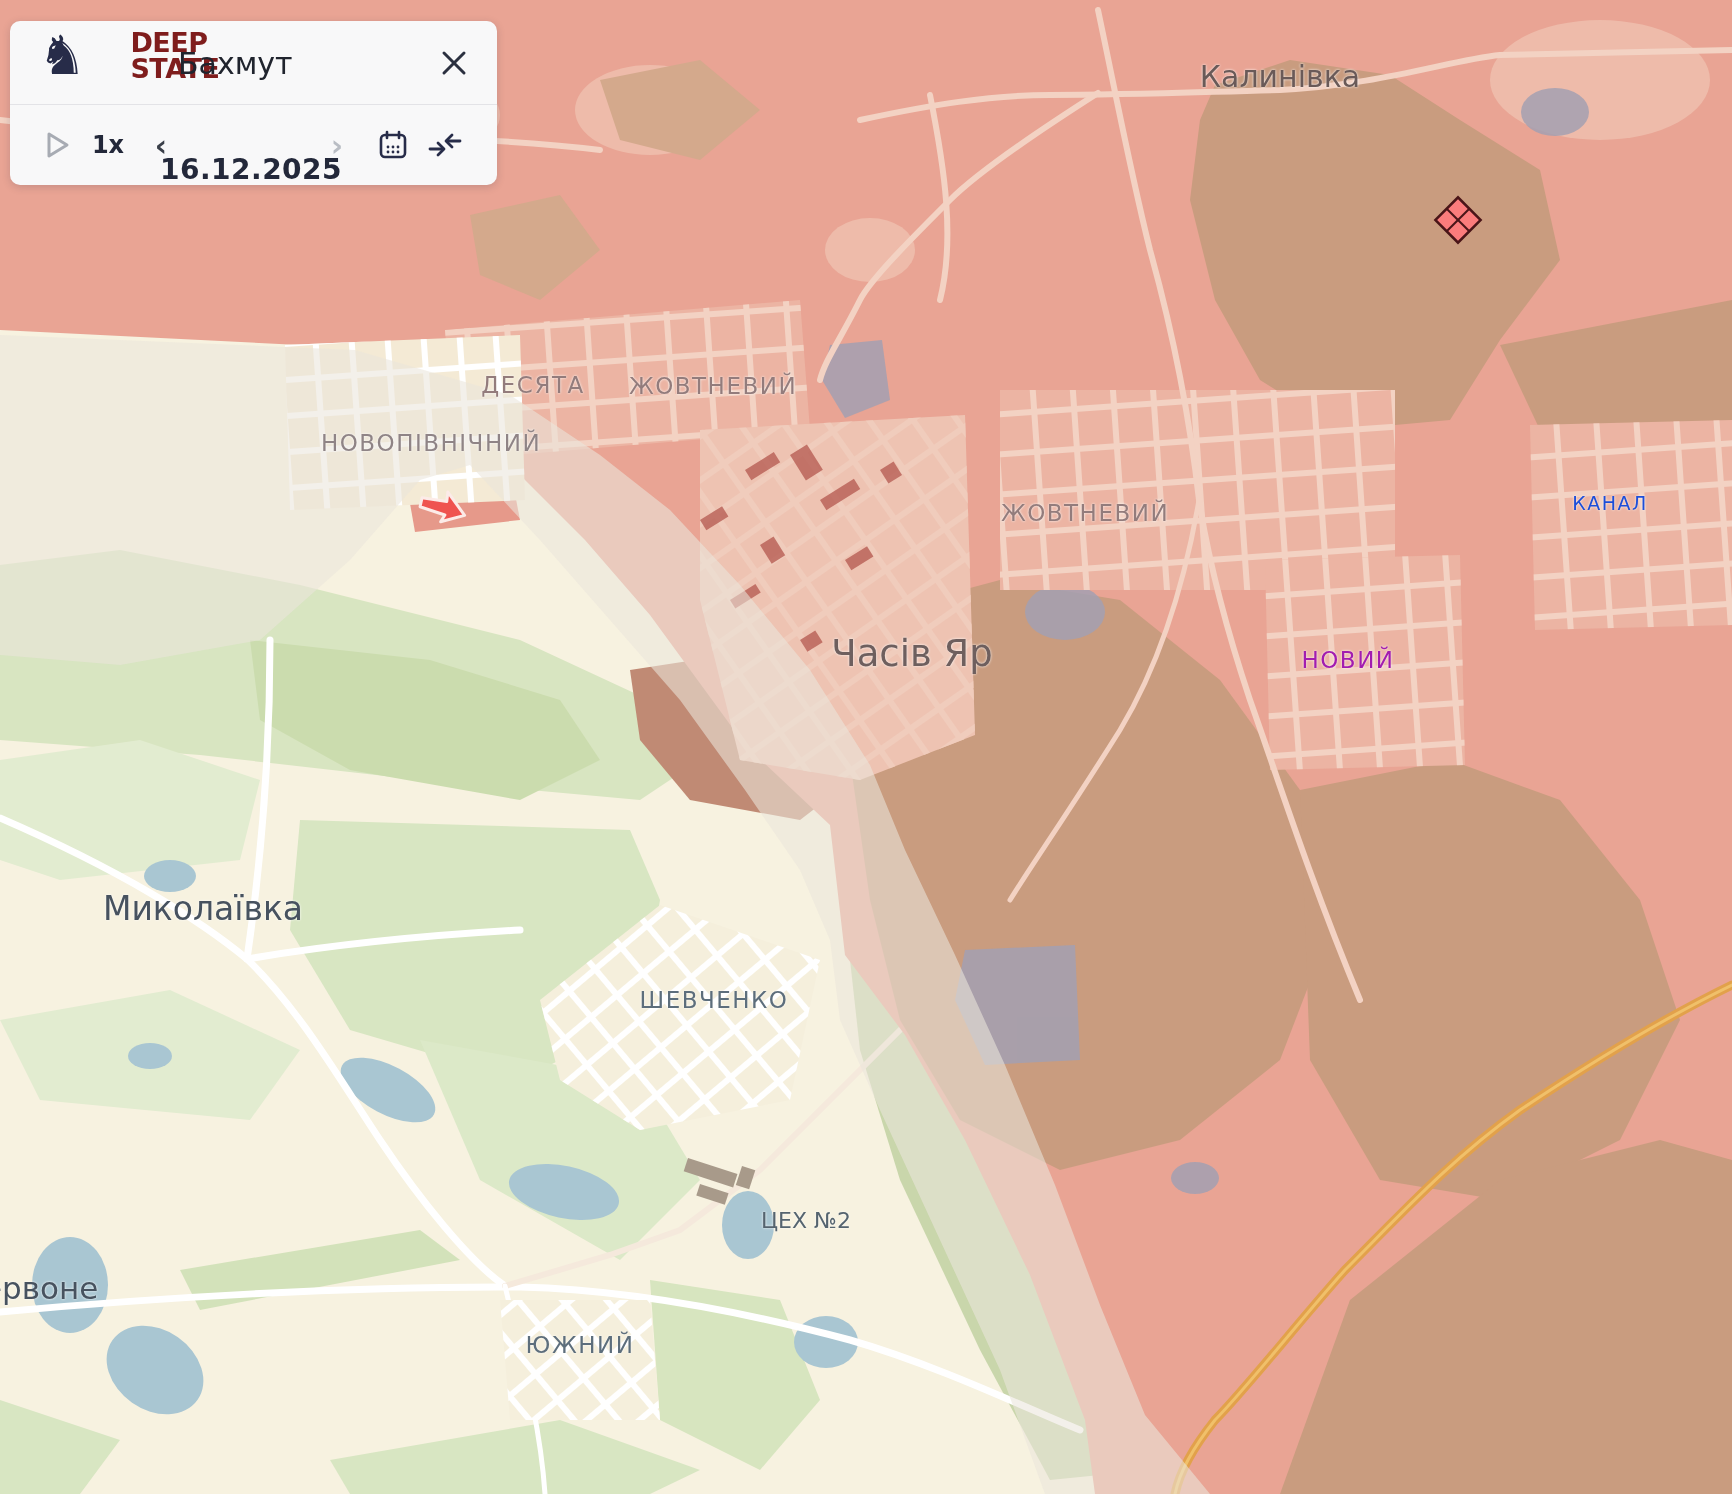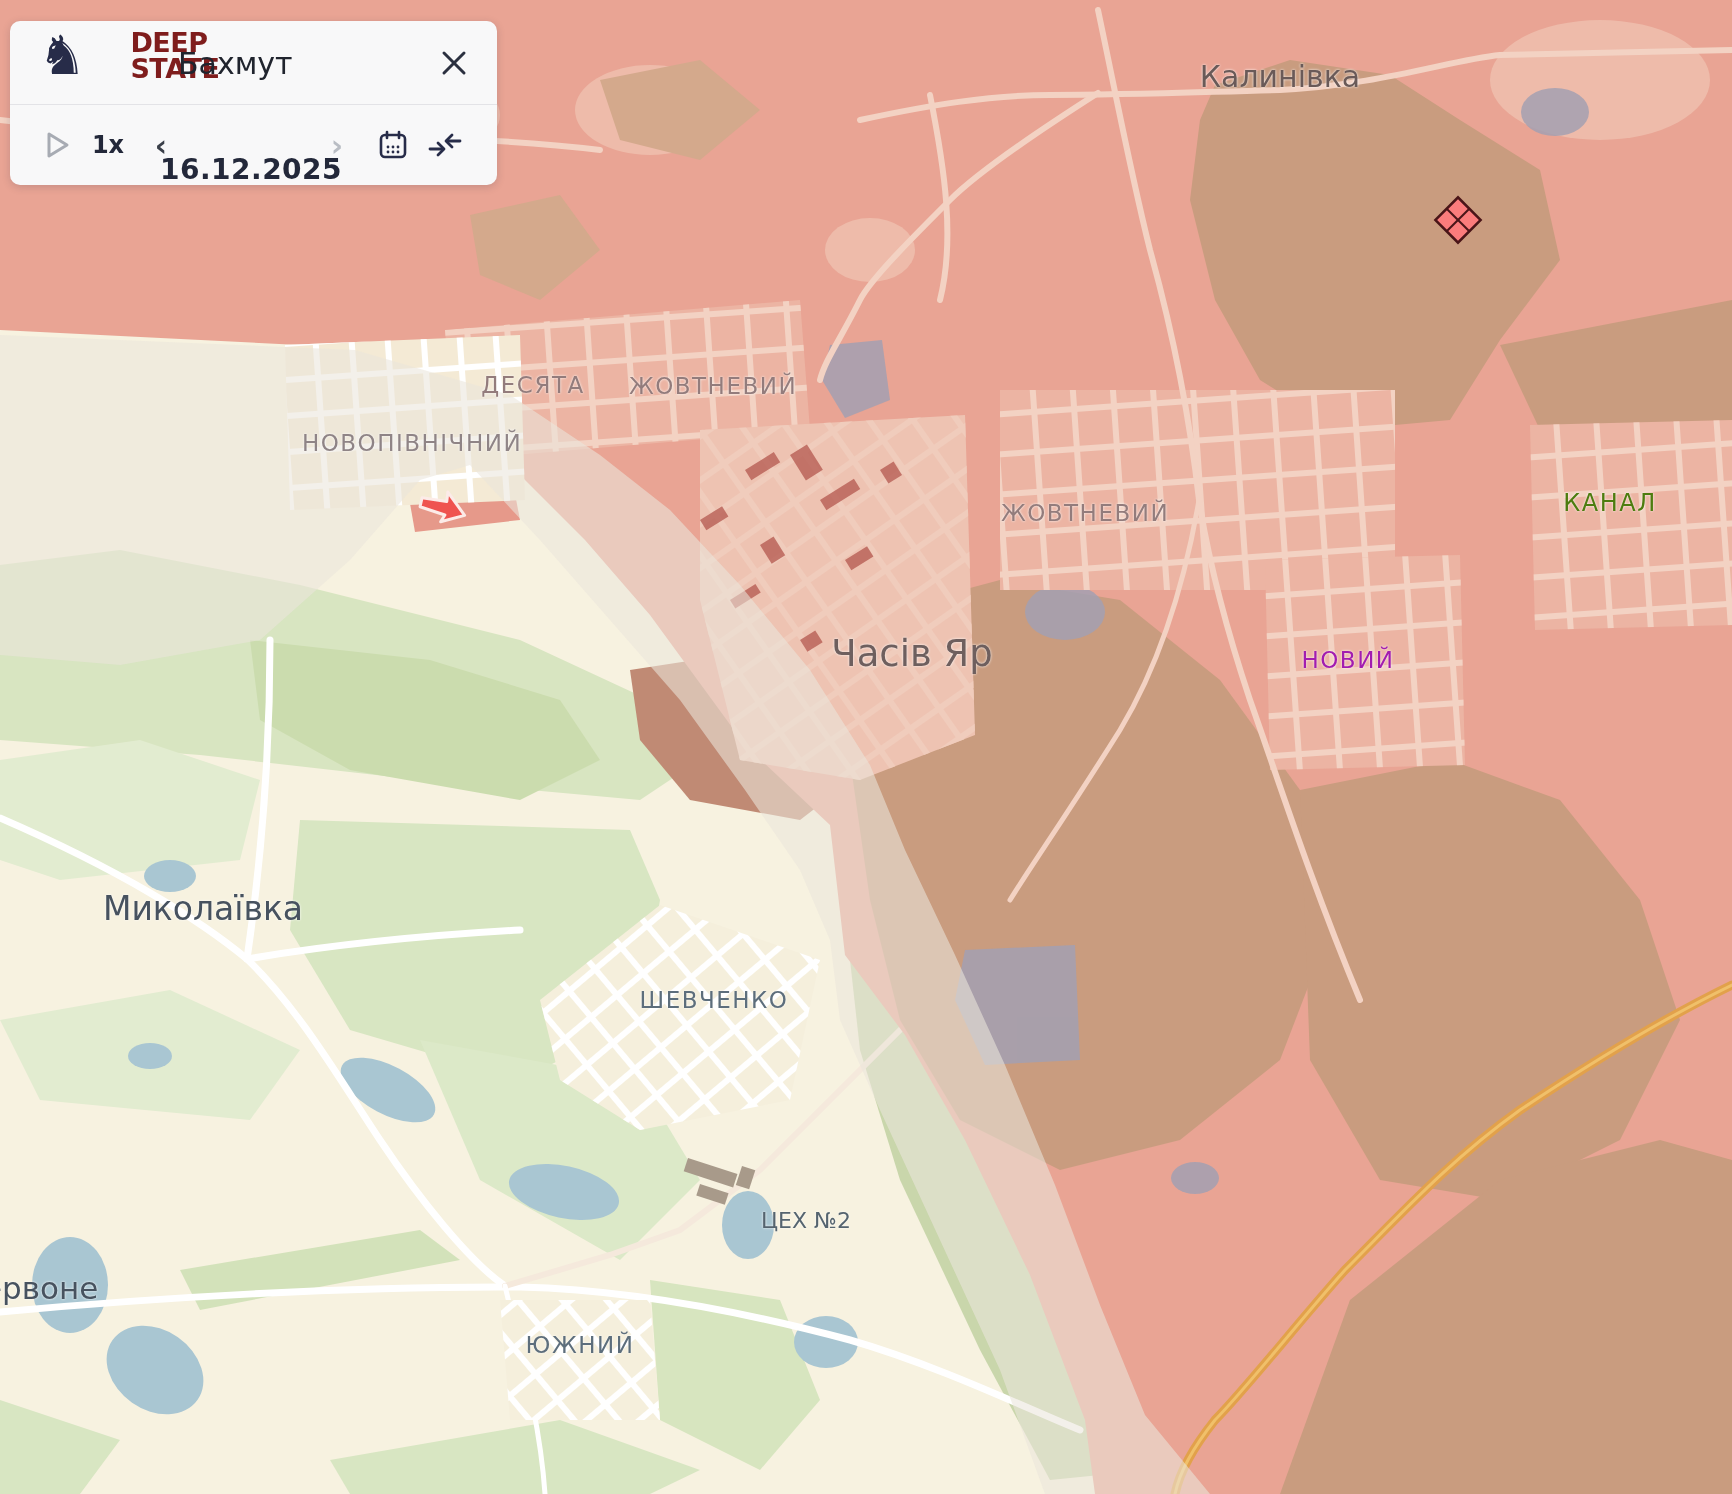--- a/index.html
+++ b/index.html
@@ -206,23 +206,23 @@
     </g>
     <g transform="translate(442,507) rotate(205)">
       <path d="M-22,0 L2,-7 L-1,-16 L24,-2 L5,14 L6,6 L-20,9 Z" fill="#ef5350" stroke="#fcebe8" stroke-width="3" stroke-linejoin="round" transform="rotate(180)"></path>
     </g>
   </svg>
 
   <div id="labels">
       <div class="maplabel" style="left: 1280px; top: 76px; font-size: 30px; color: rgb(106, 90, 88);">Калинівка</div>
       <div class="maplabel upper" style="left: 533px; top: 385px; font-size: 23px; color: rgb(147, 124, 124);">ДЕСЯТА</div>
       <div class="maplabel upper" style="left: 713px; top: 386px; font-size: 23px; color: rgb(147, 124, 124);">ЖОВТНЕВИЙ</div>
-      <div class="maplabel upper" style="left: 412px; top: 443px; font-size: 23px; color: rgb(143, 132, 134);">НОВОПІВНІЧНИЙ</div>
+      <div class="maplabel upper" style="left: 431px; top: 443px; font-size: 23px; color: rgb(143, 132, 134);">НОВОПІВНІЧНИЙ</div>
       <div class="maplabel upper" style="left: 1085px; top: 513px; font-size: 23px; color: rgb(147, 124, 124);">ЖОВТНЕВИЙ</div>
-      <div class="maplabel upper" style="left: 1610px; top: 503px; font-size: 24px; color: #4d7c0f;">КАНАЛ</div>
+      <div class="maplabel upper" style="left: 1610px; top: 503px; font-size: 19px; color: #1d4ed8;">КАНАЛ</div>
       <div class="maplabel" style="left: 912px; top: 653px; font-size: 37px; color: rgb(110, 95, 94);">Часів Яр</div>
       <div class="maplabel upper" style="left: 1348px; top: 660px; font-size: 23px; color: #a21caf;">НОВИЙ</div>
       <div class="maplabel" style="left: 203px; top: 908px; font-size: 33px; color: rgb(71, 82, 95);">Миколаївка</div>
       <div class="maplabel upper" style="left: 714px; top: 1000px; font-size: 23px; color: rgb(93, 110, 124);">ШЕВЧЕНКО</div>
       <div class="maplabel" style="left: 806px; top: 1220px; font-size: 22px; color: rgb(85, 100, 111);">ЦЕХ №2</div>
       <div class="maplabel" style="left: 30px; top: 1288px; font-size: 31px; color: rgb(71, 82, 95);">Червоне</div>
       <div class="maplabel upper" style="left: 580px; top: 1345px; font-size: 23px; color: rgb(93, 110, 124);">ЮЖНИЙ</div>
     </div>
 
   <div id="panel">

